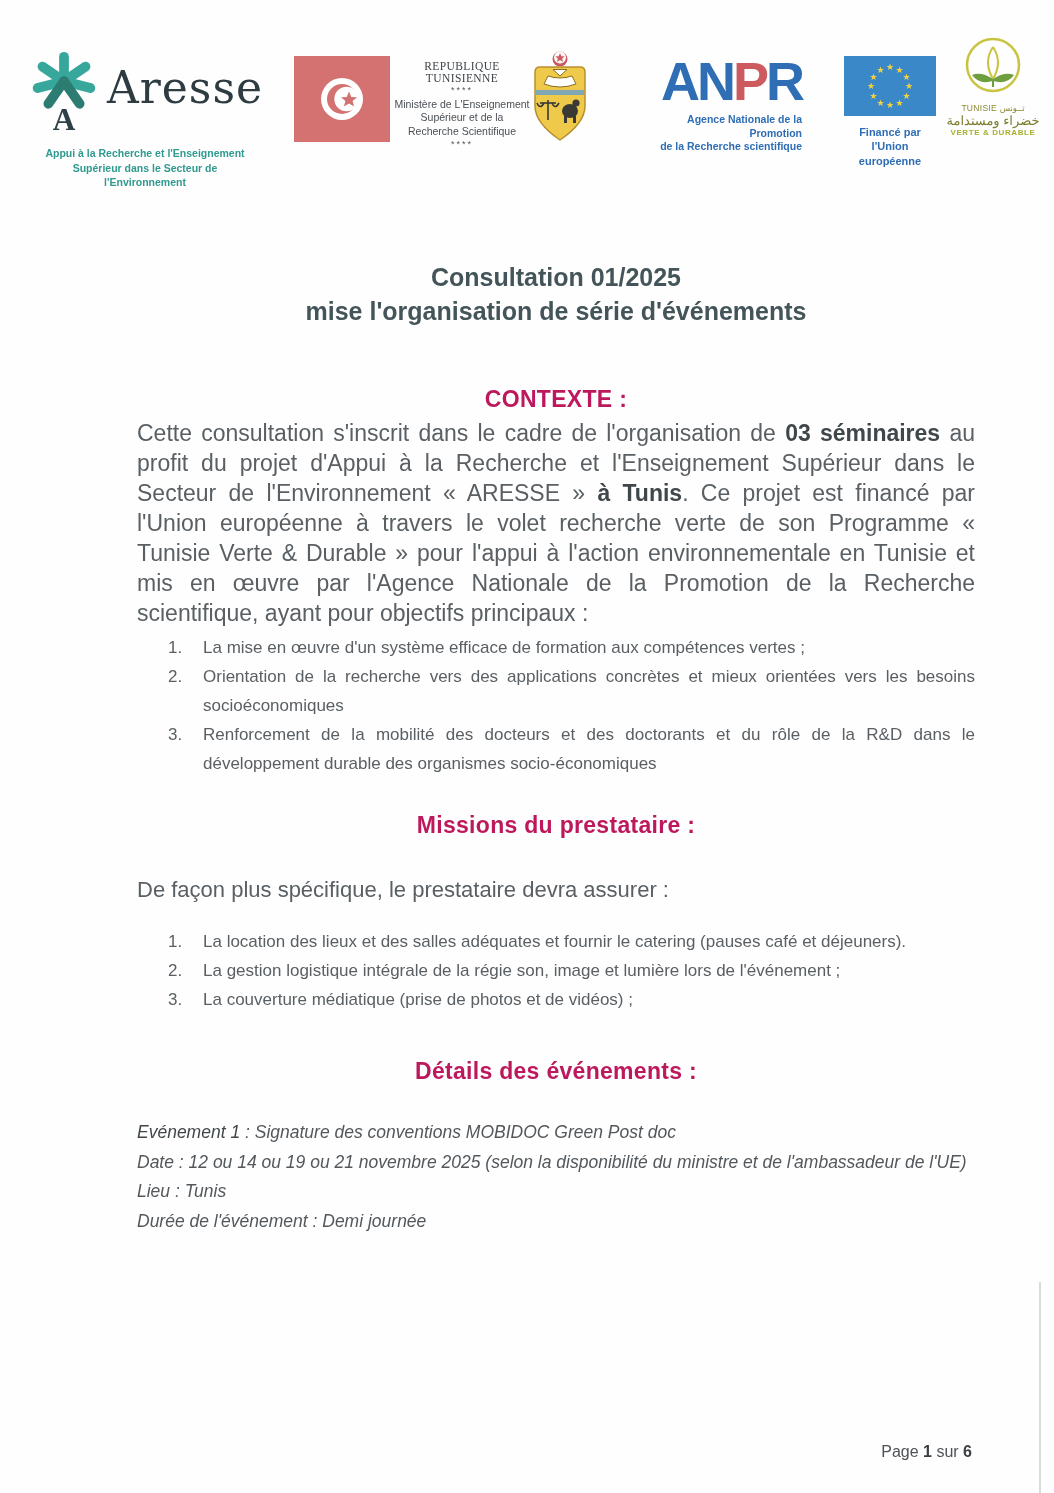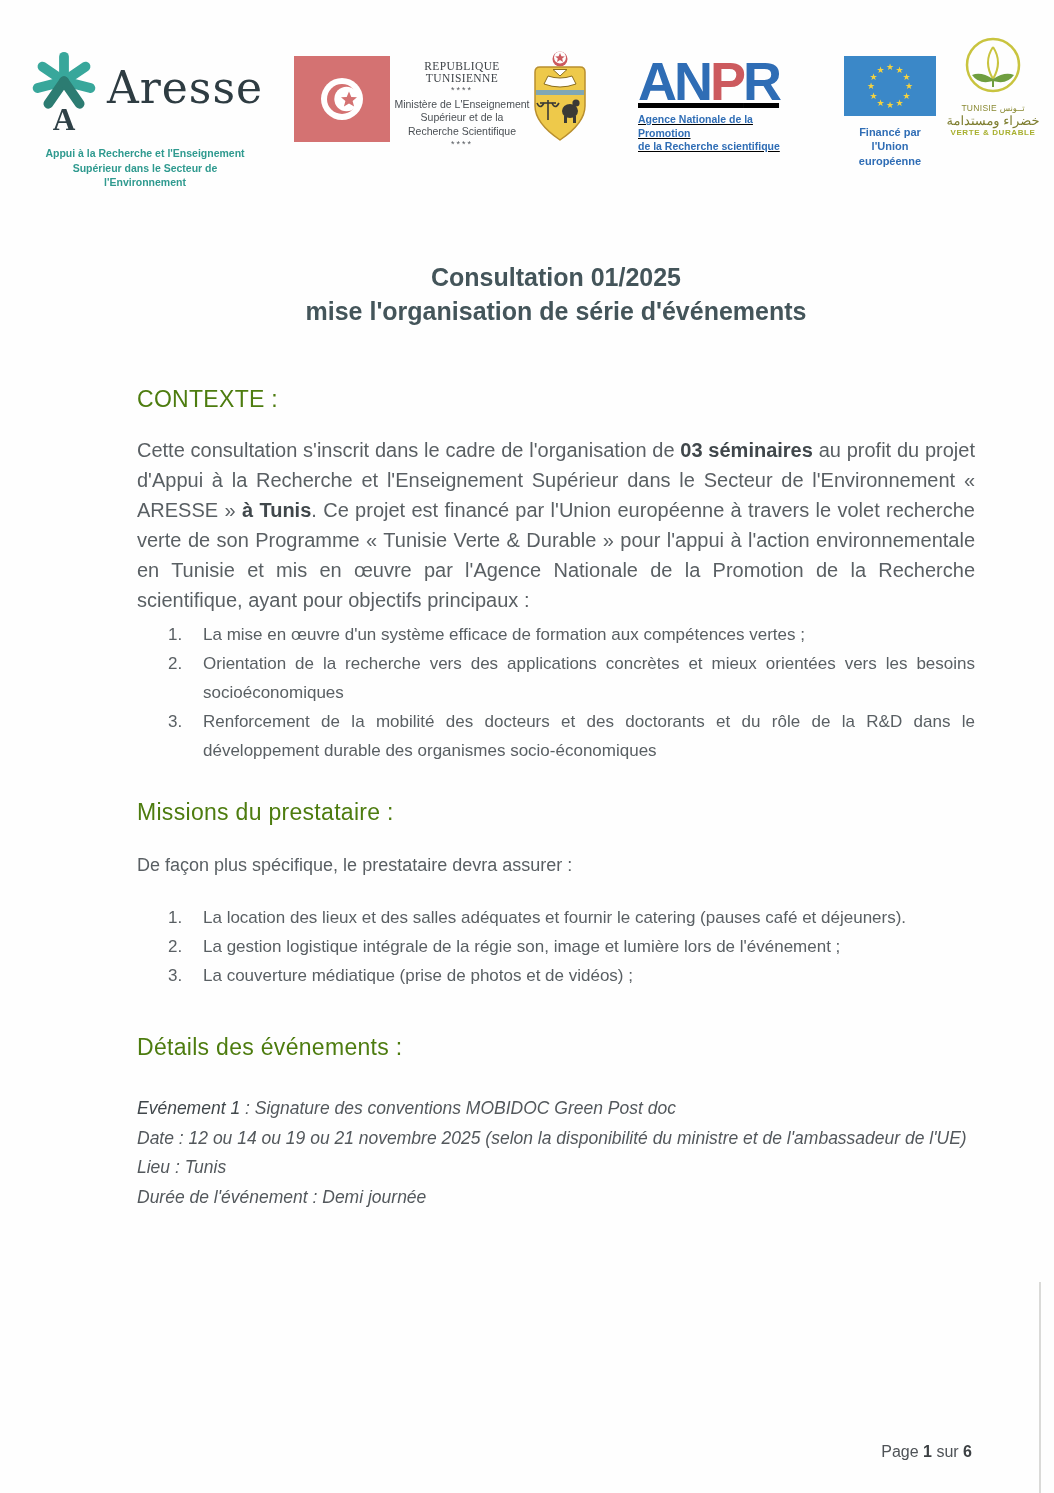--- a/index.html
+++ b/index.html
@@ -26,59 +26,59 @@
 
   .flag { position:absolute; left:294px; top:56px; }
 
   .ministry { position:absolute; left:390px; top:60px; width:144px; text-align:center; color:#45494e; }
   .ministry .country { font-family:"Liberation Serif", serif; font-size:11.5px; letter-spacing:0.4px; color:#3e4348; }
   .ministry .stars { font-size:9px; letter-spacing:2px; line-height:1.5; color:#55595e; }
   .ministry .dept { font-size:10.5px; line-height:1.3; color:#4a4f54; }
 
   .coat { position:absolute; left:531px; top:48px; }
 
-  .anpr { position:absolute; left:638px; top:52px; width:164px; text-align:left;text-decoration:underline; }
+  .anpr { position:absolute; left:638px; top:52px; width:164px; text-align:right; }
   .anpr-letters { font-size:54px; font-weight:800; line-height:58px; letter-spacing:-3px; }
   .anpr-blue { color:#2f6db5; }
   .anpr-red { color:#cc5a5e; }
   .anpr-caption { margin-top:3px; color:#2f6db5; font-weight:bold; font-size:10.5px; line-height:1.3; }
 
   .eu { position:absolute; left:842px; top:56px; width:96px; text-align:center; }
   .eu-caption { margin-top:5px; color:#2f6db5; font-weight:bold; font-size:11px; line-height:1.3; }
 
   .verte { position:absolute; left:946px; top:36px; width:94px; text-align:center; }
   .verte-l1 { margin-top:1px; font-size:8.5px; color:#8a8a33; letter-spacing:0.3px; }
   .verte-l2 { font-size:13px;  color:#7d7d2f; }
   .verte-l3 { font-size:8px;  font-weight:bold; color:#a8b02f; letter-spacing:0.6px; }
 
   
   .content { position:absolute; left:137px; top:260px; width:838px; color:#575d61; }
 
   .doc-title { text-align:center; font-size:25px; font-weight:bold; color:#44555a; line-height:34px; }
 
-  .sec-heading { font-size:23px; font-weight:normal; color:#4d7c0f; letter-spacing:0.3px; }
+  .sec-heading { font-size:23px; font-weight:bold; color:#be185d; letter-spacing:0.3px;text-align:center; }
   .h-contexte { margin-top:58px; }
   .h-missions { margin-top:34px; }
   .h-details  { margin-top:44px; }
 
   .para {
-    margin-top:22px; font-size:20px; line-height:30px; text-align:justify; color:#595f63;
+    margin-top:5px; font-size:23px; line-height:30px; text-align:justify; color:#595f63;
   }
   .para b, .num-list b { color:#40474b; }
 
   .num-list { margin-top:5px; list-style:none; counter-reset:li; }
   .num-list li {
     counter-increment:li; position:relative; padding-left:66px;
     font-size:17px; line-height:29px; text-align:justify; color:#595f63;
   }
   .num-list li::before {
     content:counter(li) "."; position:absolute; left:31px; top:0; color:#595f63;
   }
 
-  .intro { margin-top:25px; font-size:18px; line-height:29px; color:#595f63; }
+  .intro { margin-top:36px; font-size:22px; line-height:29px; color:#595f63; }
   .missions-list { margin-top:23px; }
 
   .event-block { margin-top:33px; font-style:italic; font-size:17.5px; line-height:29.5px; color:#53585c; }
   .event-label { font-weight:normal; font-style:italic; color:#40474b; }
 
   
   .footer { position:absolute; right:82px; top:1443px; font-size:16px; color:#4f5357; }
   .footer b { color:#3c4043; }
 
   

